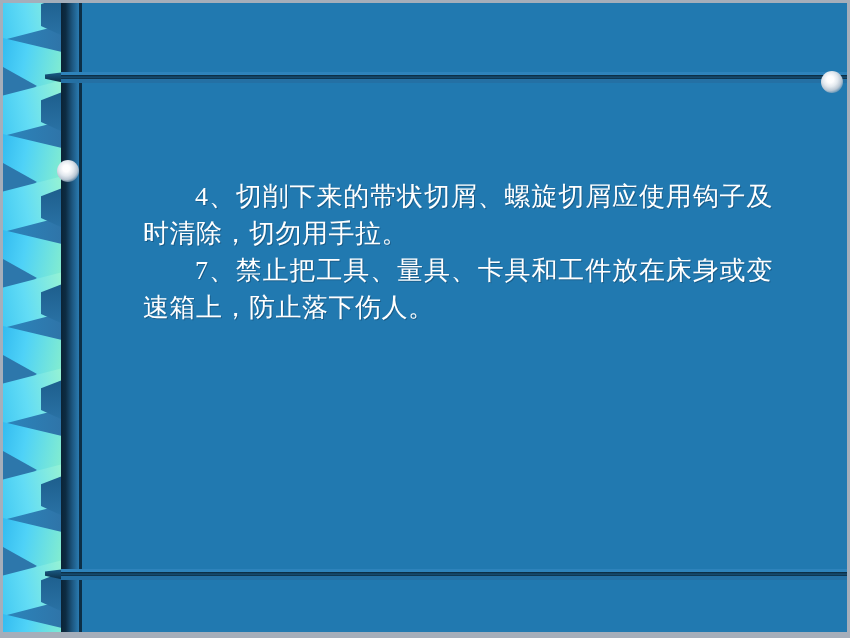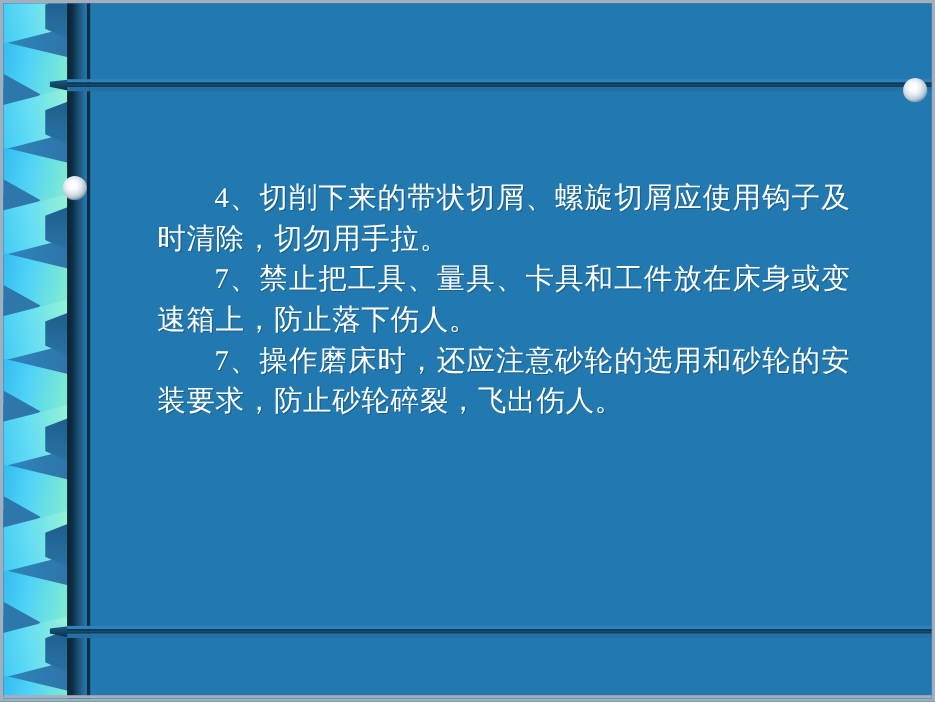--- a/index.html
+++ b/index.html
@@ -159,21 +159,21 @@
         rgba(70,120,158,0.18) 90%,
         rgba(45,110,155,0) 100%);
   }
   #bullet-left  { left: 54px;  top: 157px; }
   #bullet-right { left: 818px; top: 68px; }
 
   
   #content-text {
     position: absolute;
     left: 140px;
-    top: 158px;
+    top: 175px;
     width: 630px;
     color: #ffffff;
     font-size: 26px;
     line-height: 37px;
     letter-spacing: 0.5px;
     text-align: justify;
     text-shadow: 1px 1px 0 rgba(16,58,88,0.45);
   }
   #content-text p {
     margin: 0;
@@ -262,19 +262,18 @@
       <div class="bar-core"></div>
       <div class="bar-lo"></div>
     </div>
 
     <div class="glow-bullet" id="bullet-left"></div>
     <div class="glow-bullet" id="bullet-right"></div>
 
     <div id="content-text">
       <p>4、切削下来的带状切屑、螺旋切屑应使用钩子及时清除，切勿用手拉。</p>
       <p>7、禁止把工具、量具、卡具和工件放在床身或变速箱上，防止落下伤人。</p>
-      <p>7、操作磨床时，还应注意砂轮的选用和砂轮的安装要求，防止砂轮碎裂，飞出伤人。</p>
     </div>
 
   </div>
 
   <div id="bottom-strip"></div>
 </div>
 
 </body></html>

